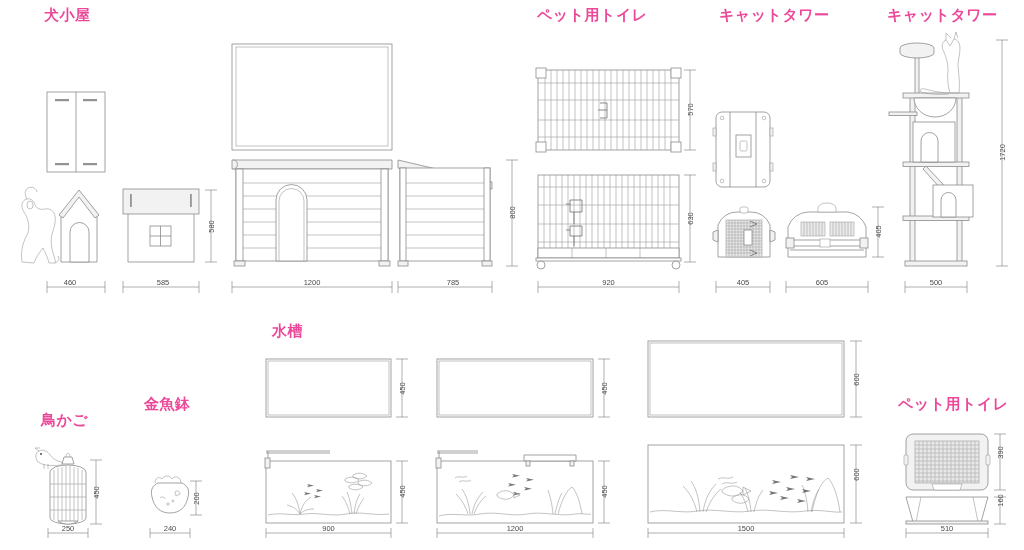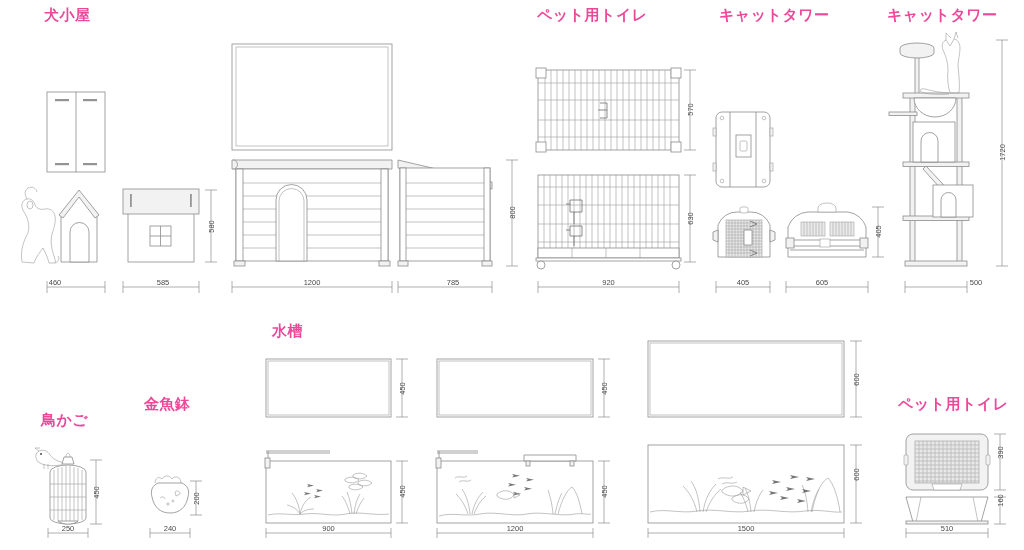--- a/index.html
+++ b/index.html
@@ -666,28 +666,28 @@
 
   <div class="cat-label" style="left:44px;  top:6px;">犬小屋</div>
   <div class="cat-label" style="left:537px; top:6px;">ペット用トイレ</div>
   <div class="cat-label" style="left:719px; top:6px;">キャットタワー</div>
   <div class="cat-label" style="left:887px; top:6px;">キャットタワー</div>
   <div class="cat-label" style="left:272px; top:322px;">水槽</div>
   <div class="cat-label" style="left:41px;  top:411px;">鳥かご</div>
   <div class="cat-label" style="left:144px; top:395px;">金魚鉢</div>
   <div class="cat-label" style="left:898px; top:395px;">ペット用トイレ</div>
 
-  <div class="dim-h" style="left:32px;  top:278px; width:46px;">460</div>
+  <div class="dim-h" style="left:47px;  top:278px; width:46px;">460</div>
   <div class="dim-h" style="left:123px; top:278px; width:80px;">585</div>
   <div class="dim-h" style="left:232px; top:278px; width:160px;">1200</div>
   <div class="dim-h" style="left:398px; top:278px; width:110px;">785</div>
   <div class="dim-h" style="left:538px; top:278px; width:141px;">920</div>
   <div class="dim-h" style="left:716px; top:278px; width:54px;">405</div>
   <div class="dim-h" style="left:786px; top:278px; width:72px;">605</div>
-  <div class="dim-h" style="left:905px; top:278px; width:62px;padding-left:40px;">500</div>
+  <div class="dim-h" style="left:905px; top:278px; width:62px;">500</div>
 
   <div class="dim-v" style="left:196px; top:222px; width:30px; text-align:center;">580</div>
   <div class="dim-v" style="left:497px; top:208px; width:30px; text-align:center;">800</div>
   <div class="dim-v" style="left:675px; top:105px; width:30px; text-align:center;">570</div>
   <div class="dim-v" style="left:675px; top:214px; width:30px; text-align:center;">630</div>
   <div class="dim-v" style="left:863px; top:227px; width:30px; text-align:center;">405</div>
   <div class="dim-v" style="left:987px; top:148px; width:30px; text-align:center;">1720</div>
 
   <div class="dim-h" style="left:48px;  top:524px; width:40px;">250</div>
   <div class="dim-h" style="left:150px; top:524px; width:40px;">240</div>

